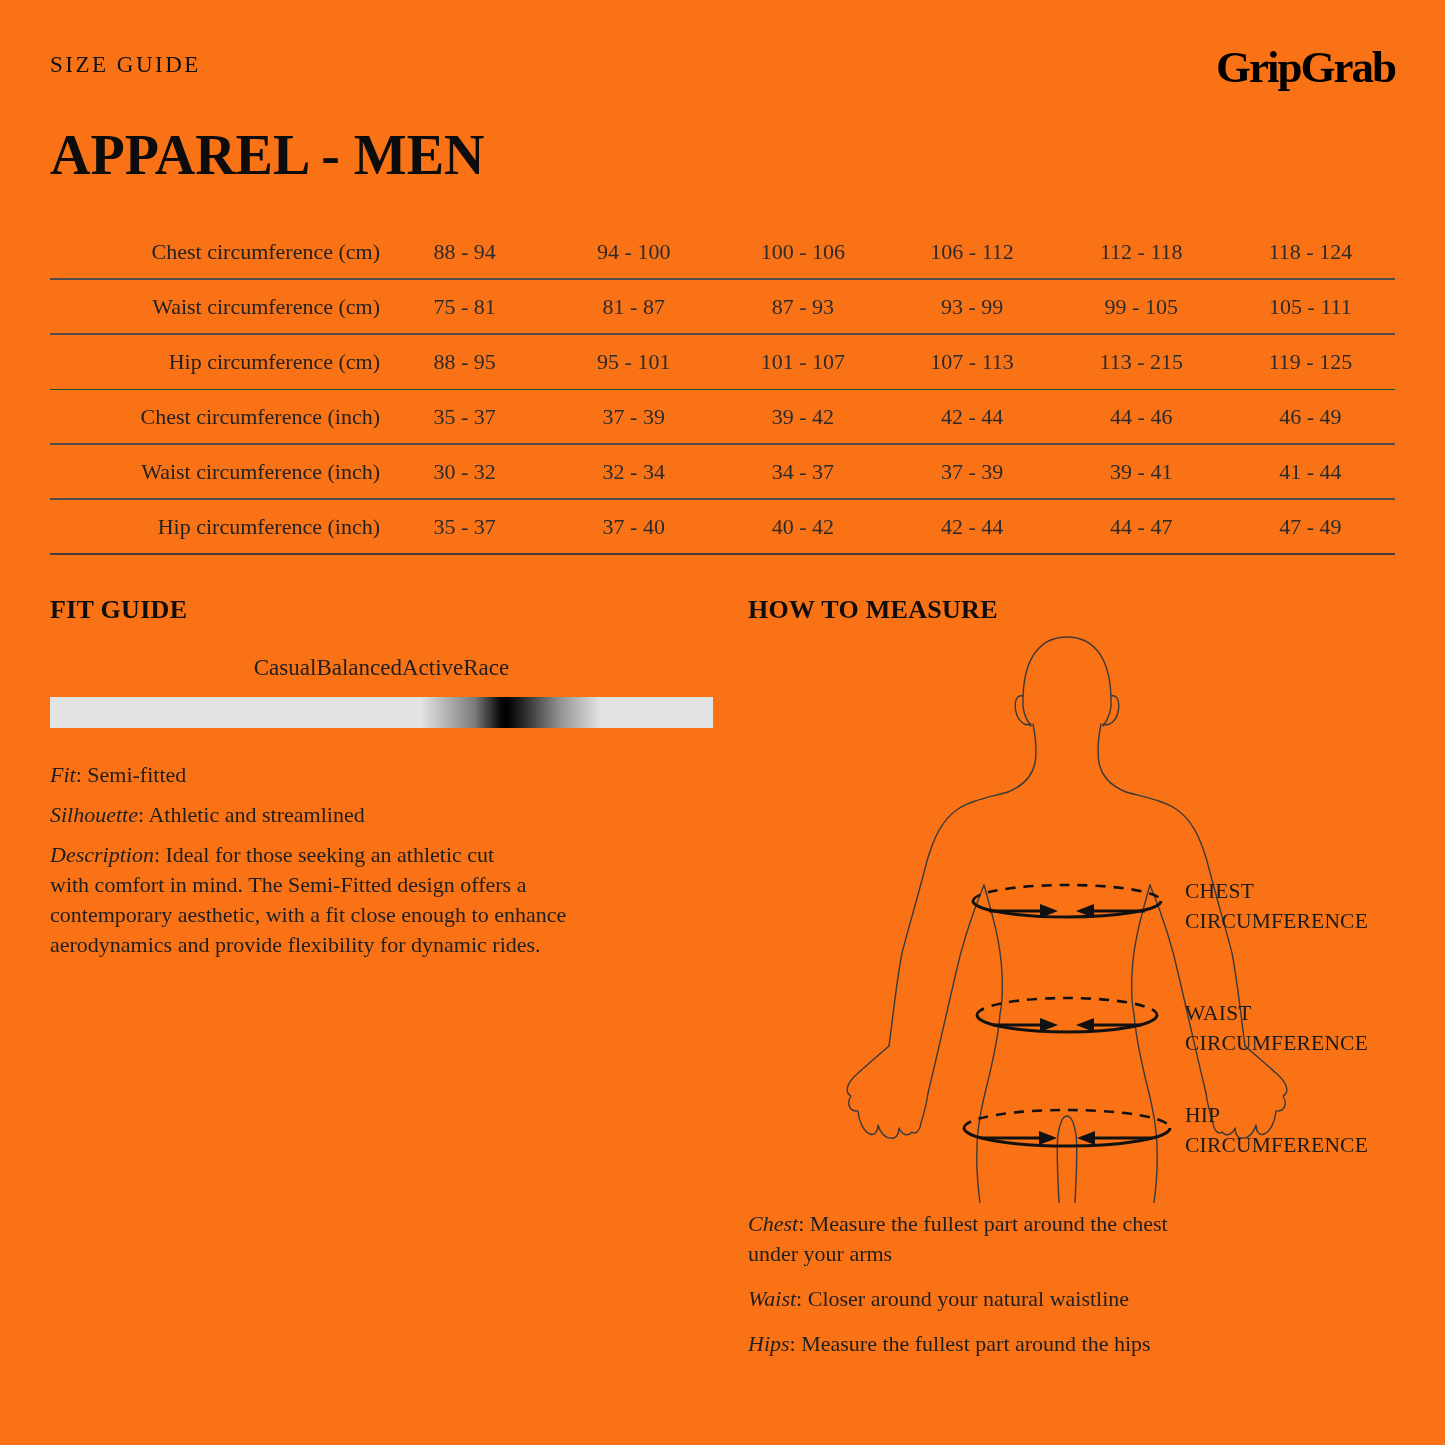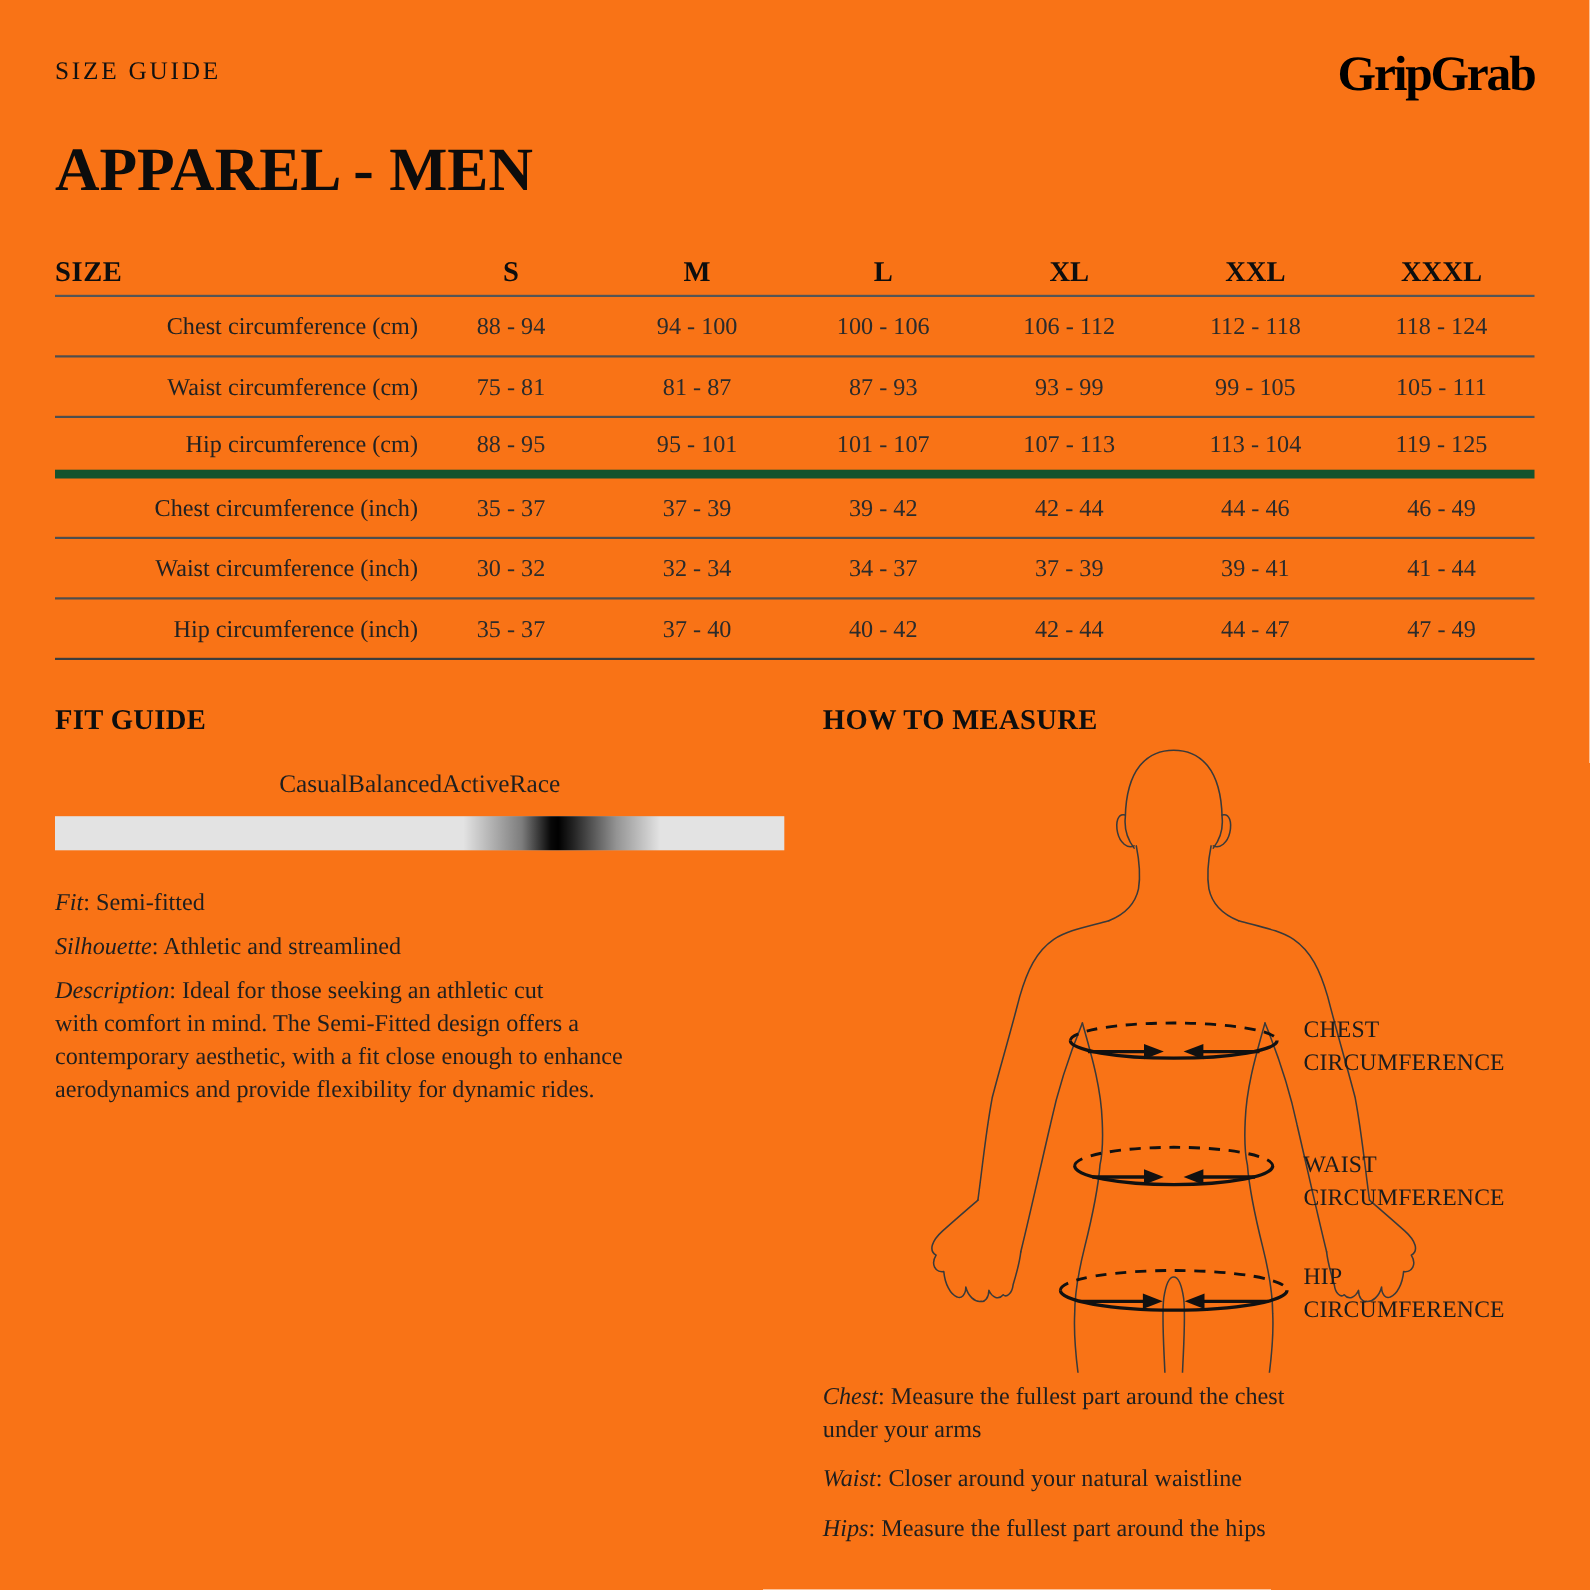--- a/index.html
+++ b/index.html
@@ -12,21 +12,21 @@
   
   .topbar { display:flex; justify-content:space-between; align-items:flex-start; }
   .kicker { font-size:23px; letter-spacing:2.5px; color:#111; padding-top:7px; }
   .brand  { font-size:45px; font-weight:bold; letter-spacing:-2px; line-height:1; color:#000; }
   
   .title { font-size:56px; font-weight:bold; line-height:1; letter-spacing:0px; margin:37px 0 0 0; color:#0c0c0c; }
   
   .size-table { margin-top:42px; }
   .tr { display:grid; grid-template-columns:330px repeat(6,1fr); align-items:center; height:55px; border-bottom:2px solid #4e4e4e; }
   .tr.thead { height:45px; border-bottom:2.5px solid #555; }
-  .tr.thick  { border-bottom:8px solid #14532d; }
+  .tr.thick  { border-bottom:1px solid #14532d; }
   .tr.last   { border-bottom:2.5px solid #3d3d3d; }
   .th { font-size:26px; font-weight:bold; color:#0e0e0e; text-align:center; }
   .th.rowhead { text-align:left; letter-spacing:0.5px; }
   .td { font-size:22px; color:#2b2b2b; text-align:center; }
   .td.rowlabel { text-align:right; color:#222;margin-left:12px; }
   
   .columns { display:flex; margin-top:40px; }
   .fit-col { width:663px; flex:none; margin-right:35px; }
   .measure-col { flex:1; min-width:0; }
   h2.sec { font-size:26px; font-weight:bold; margin:0; letter-spacing:0.3px; color:#0e0e0e; }
@@ -69,29 +69,20 @@
 <div class="page">
 
   <div class="topbar">
     <div class="kicker">SIZE GUIDE</div>
     <div class="brand">GripGrab</div>
   </div>
 
   <h1 class="title">APPAREL - MEN</h1>
 
   <div class="size-table">
-    <div class="tr thead">
-      <div class="th rowhead">SIZE</div>
-      <div class="th">S</div>
-      <div class="th">M</div>
-      <div class="th">L</div>
-      <div class="th">XL</div>
-      <div class="th">XXL</div>
-      <div class="th">XXXL</div>
-    </div>
 
     <div class="tr">
       <div class="td rowlabel">Chest circumference (cm)</div>
       <div class="td">88 - 94</div>
       <div class="td">94 - 100</div>
       <div class="td">100 - 106</div>
       <div class="td">106 - 112</div>
       <div class="td">112 - 118</div>
       <div class="td">118 - 124</div>
     </div>
@@ -105,21 +96,21 @@
       <div class="td">99 - 105</div>
       <div class="td">105 - 111</div>
     </div>
 
     <div class="tr thick">
       <div class="td rowlabel">Hip circumference (cm)</div>
       <div class="td">88 - 95</div>
       <div class="td">95 - 101</div>
       <div class="td">101 - 107</div>
       <div class="td">107 - 113</div>
-      <div class="td">113 - 104</div>
+      <div class="td">113 - 215</div>
       <div class="td">119 - 125</div>
     </div>
 
     <div class="tr">
       <div class="td rowlabel">Chest circumference (inch)</div>
       <div class="td">35 - 37</div>
       <div class="td">37 - 39</div>
       <div class="td">39 - 42</div>
       <div class="td">42 - 44</div>
       <div class="td">44 - 46</div>

